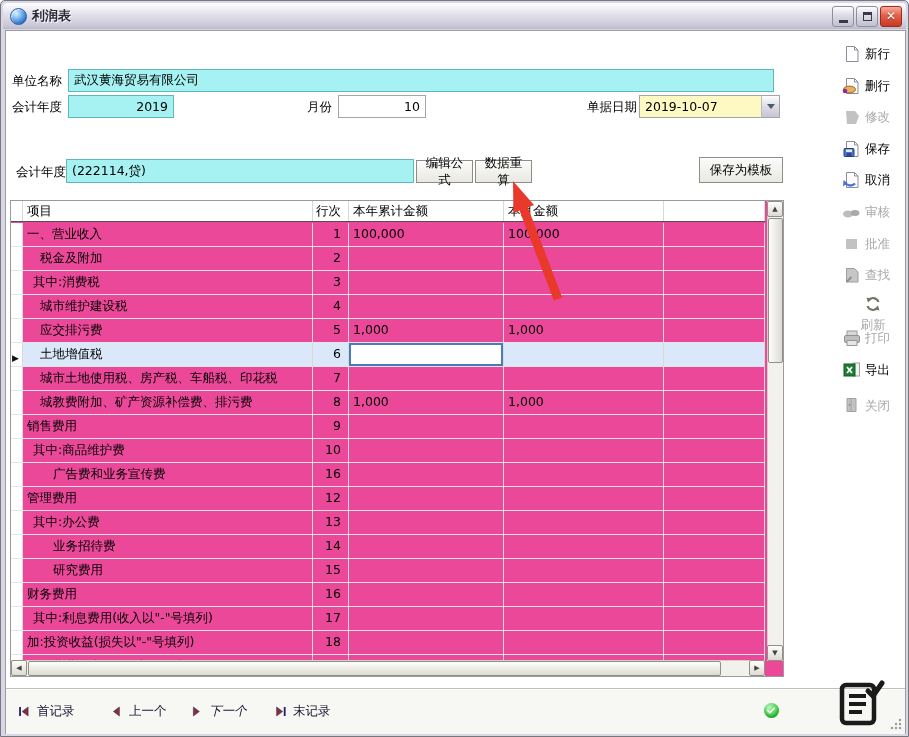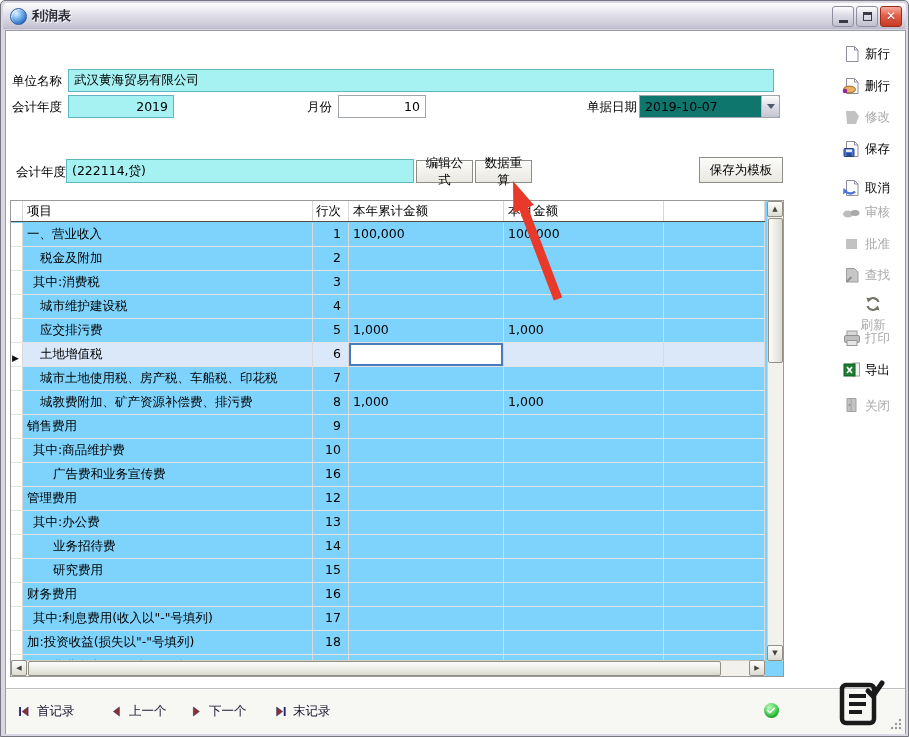--- a/index.html
+++ b/index.html
@@ -17,29 +17,29 @@
     background:linear-gradient(#FDFDFD,#DCDBE6 45%,#C2C1D0);font-size:11px;color:#333;}
   .wbtn .g-min{width:9px;height:3px;background:#3A3A46;margin-top:10px;}
   .wbtn .g-max{width:9px;height:9px;border:1px solid #3A3A46;border-top:3px solid #3A3A46;}
   .wbtn.close{background:linear-gradient(#F6AC9C,#E2604A 45%,#C63A24);border-color:#9E2A18;color:#fff;font-weight:bold;font-size:12px;text-shadow:0 1px 1px rgba(0,0,0,.4);}
   
   .client{position:absolute;left:4px;top:29px;width:901px;height:704px;background:#fff;border:1px solid #9B9BA6;}
   .lbl{position:absolute;font-size:12.5px;color:#000;white-space:nowrap;}
   .inp{position:absolute;border:1px solid #A0A6AC;background:#fff;font-size:12.5px;padding:0 5px;font-family:inherit;color:#000;}
   .inp.cyan{background:var(--hl,#A6F1F1);border-color:#5FB6BE;}
   .inp.num{text-align:right;}
-  .combo{position:absolute;border:1px solid #9FA6AD;background:#0f766e;display:flex;align-items:center;font-size:12.5px;}
+  .combo{position:absolute;border:1px solid #9FA6AD;background:#fef9c3;display:flex;align-items:center;font-size:12.5px;}
   .combo .val{flex:1;padding:0 5px;}
   .combo .drop{width:18px;align-self:stretch;border-left:1px solid #B9B9C2;background:linear-gradient(#FDFDFD,#DDDCE6 50%,#C6C5D2);
     display:flex;align-items:center;justify-content:center;border-radius:1px;}
   .combo .drop i{width:0;height:0;border:4px solid transparent;border-top:5px solid #4A5A6A;margin-top:4px;}
   .btn{position:absolute;background:linear-gradient(#FBFBFA,#E9E8E1);border:1px solid #8D8D85;font-size:12.5px;font-family:inherit;color:#000;
     display:flex;align-items:center;justify-content:center;box-shadow:inset 0 1px 0 #fff;}
   
-  .grid{position:absolute;left:4px;top:169px;width:774px;height:477px;border:1px solid #9A9A9A;background:#7dd3fc;}
+  .grid{position:absolute;left:4px;top:169px;width:774px;height:477px;border:1px solid #9A9A9A;background:#ec4899;}
   .grid-head{position:absolute;left:0;top:0;height:21px;width:754px;display:flex;border-bottom:1px solid #4F4F4F;background:#fff;font-size:12.5px;}
   .grid-head .hc{border-right:1px solid #D8D8D8;padding:2px 4px;white-space:nowrap;overflow:hidden;}
   .grid-body{position:absolute;left:0;top:22px;width:754px;height:438px;overflow:hidden;}
   .trow{display:flex;height:24px;font-size:12.5px;}
   .cell{border-right:1px solid #DADADA;border-bottom:1px solid #E4E4E4;height:24px;line-height:22px;white-space:nowrap;overflow:hidden;padding:0 4px;}
   .c-gut{width:12px;padding:0;background:#fff;position:relative;}
   .c-gut .marker{position:absolute;left:1px;top:4px;font-size:9px;color:#111;}
   .c-item{width:290px;}
   .c-line{width:36px;text-align:right;padding-right:7px;}
   .c-ytd{width:155px;}
@@ -314,21 +314,21 @@
         <div class="side-btn" style="top: 105px;">
           <svg class="sicon" viewBox="0 0 20 20">
             <path d="M4.5 2.5h8l3.5 3.5v11.5H4.5z" fill="#FEFEFE" stroke="#8C8C9C"></path>
             <path d="M12.5 2.5v3.5h3.5" fill="none" stroke="#8C8C9C"></path>
             <rect x="2" y="9.5" width="10" height="8" rx="1" fill="#4A74D8" stroke="#24407E"></rect>
             <rect x="4" y="10.5" width="6" height="2.5" fill="#EAEAEA"></rect>
             <rect x="4.5" y="14" width="5" height="3" fill="#2C4A94"></rect>
           </svg>
           <span class="slabel">保存</span>
         </div>
-        <div class="side-btn" style="top: 144px;">
+        <div class="side-btn" style="top: 136px;">
           <svg class="sicon" viewBox="0 0 20 20">
             <path d="M4.5 2.5h8l3.5 3.5v11.5H4.5z" fill="#FEFEFE" stroke="#8C8C9C"></path>
             <path d="M12.5 2.5v3.5h3.5" fill="none" stroke="#8C8C9C"></path>
             <path d="M13 13.5c-3.5 3.5-8.5 2-10-1" fill="none" stroke="#4A74D8" stroke-width="2.4"></path>
             <path d="M1 16.5l4.5-3.5L1.5 10z" fill="#4A74D8"></path>
           </svg>
           <span class="slabel">取消</span>
         </div>
         <div class="side-btn disabled" style="top: 168px;">
           <svg class="sicon" viewBox="0 0 20 20">
@@ -392,21 +392,21 @@
             <path d="M13.5 2L5.5 8l8 6z" fill="#8B2E2E" stroke="#26266B" stroke-width="0.7"></path>
           </svg>
           <span>首记录</span>
         </div>
         <div class="nav-item" style="left: 104px;">
           <svg class="nicon" viewBox="0 0 20 16" preserveAspectRatio="xMidYMid meet">
             <path d="M12.5 2L4.5 8l8 6z" fill="#8B2E2E" stroke="#26266B" stroke-width="0.7"></path>
           </svg>
           <span>上一个</span>
         </div>
-        <div class="nav-item" style="left: 184px;">
+        <div class="nav-item" style="left: 184px; font-style: italic;">
           <svg class="nicon" viewBox="0 0 20 16" preserveAspectRatio="xMidYMid meet">
             <path d="M4.5 2l8 6-8 6z" fill="#8B2E2E" stroke="#26266B" stroke-width="0.7"></path>
           </svg>
           <span>下一个</span>
         </div>
         <div class="nav-item" style="left: 268px;">
           <svg class="nicon" viewBox="0 0 20 16" preserveAspectRatio="xMidYMid meet">
             <path d="M3.5 2l8 6-8 6z" fill="#8B2E2E" stroke="#26266B" stroke-width="0.7"></path>
             <rect x="13" y="2" width="2.5" height="12" fill="#26266B"></rect>
           </svg>

